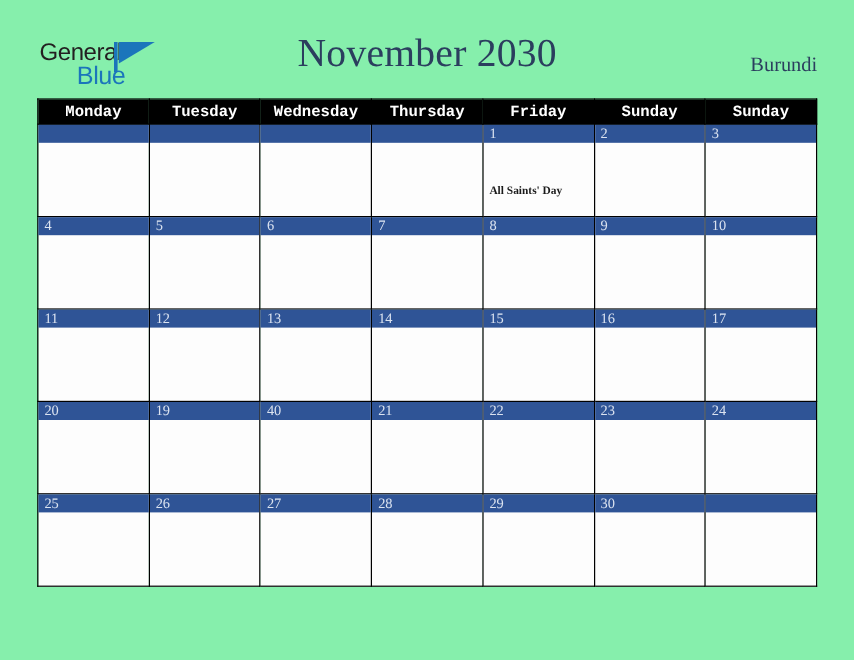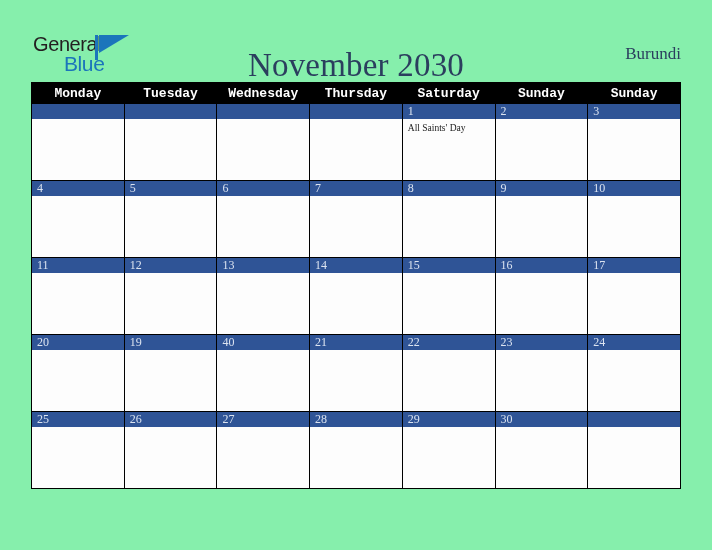--- a/index.html
+++ b/index.html
@@ -83,21 +83,20 @@
   .title {
     position: absolute;
     left: 0;
     top: 27px;
     width: 712px;
     text-align: center;
     font-family: "Liberation Serif", serif;
     font-size: 33px;
     color: #2b3e5e;
     letter-spacing: 0.2px;
-    margin-top: 20px;
   }
   .country {
     position: absolute;
     right: 31px;
     top: 44px;
     font-family: "Liberation Serif", serif;
     font-size: 17px;
     color: #2b3e5e;
     margin-left: 18px;
   }
@@ -142,25 +141,26 @@
     padding: 0 0 0 5px;
     font-family: "Liberation Serif", serif;
     font-size: 12px;
     color: #dbe3f0;
   }
   .events {
     padding: 3px 4px 0 5px;
   }
   .event {
     font-family: "Liberation Serif", serif;
-    font-weight: normal;
+    font-weight: bold;
     font-size: 9.5px;
     color: #1a1a1a;
     line-height: 12px;
     white-space: nowrap;
+    margin-top: 32px;
   }
 </style>
 </head>
 <body>
 
 <div class="page">
 
   <div class="header">
 
     <div class="logo">
@@ -176,21 +176,21 @@
     <div class="country">Burundi</div>
   </div>
 
   <table class="calendar">
     <thead>
       <tr>
         <th>Monday</th>
         <th>Tuesday</th>
         <th>Wednesday</th>
         <th>Thursday</th>
-        <th>Saturday</th>
+        <th>Friday</th>
         <th>Sunday</th>
         <th>Sunday</th>
       </tr>
     </thead>
     <tbody>
         <tr>
           <td>
             <div class="daycell">
               <div class="daynum-bar"></div>
               <div class="events"></div>

